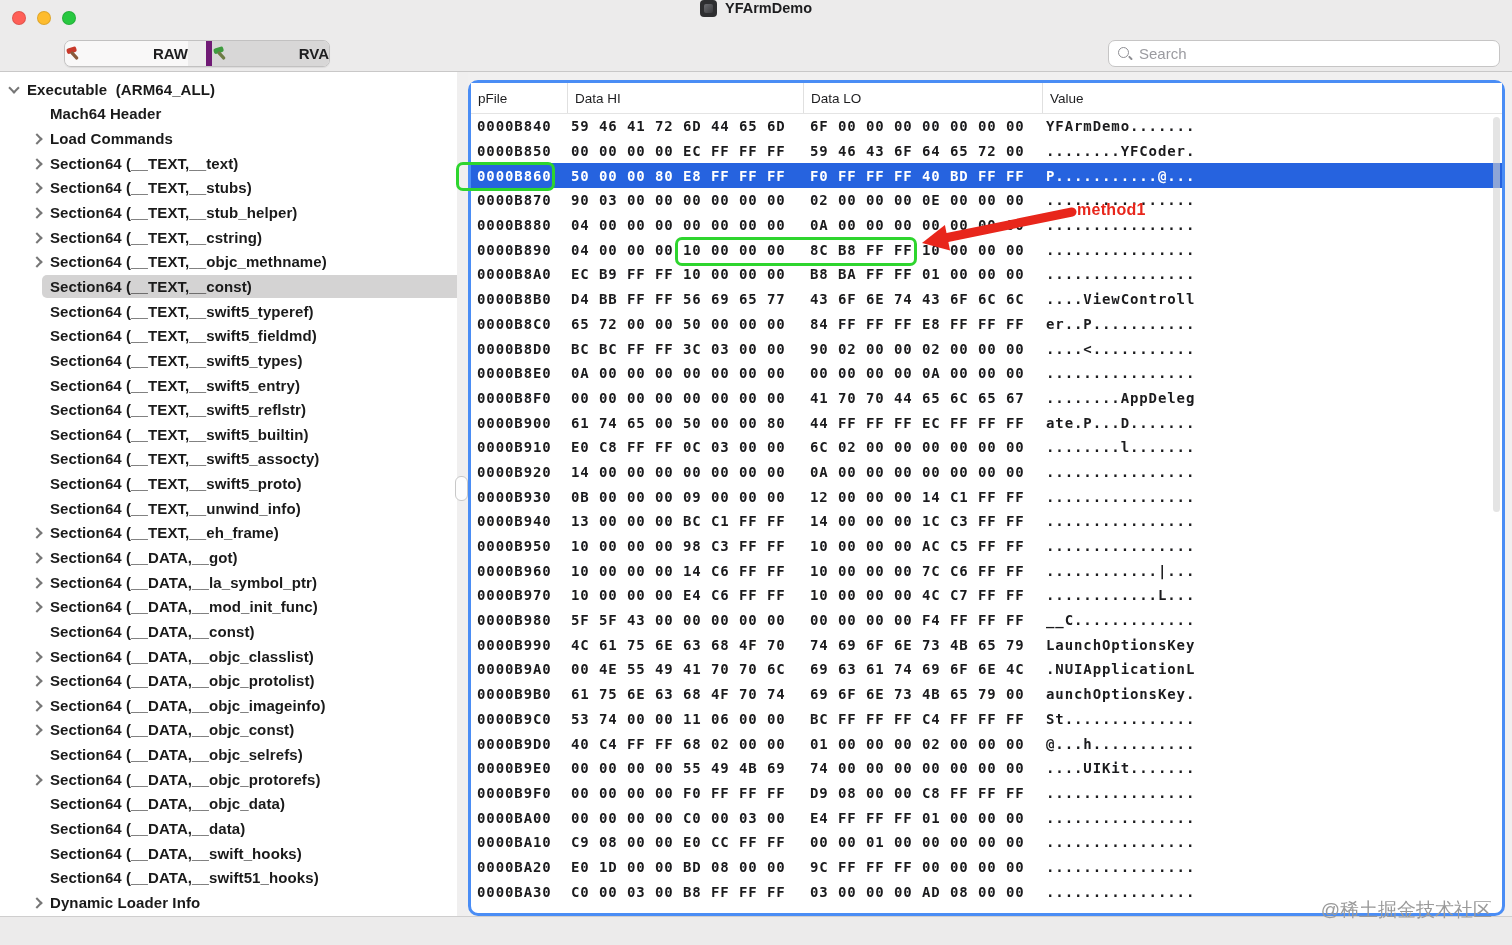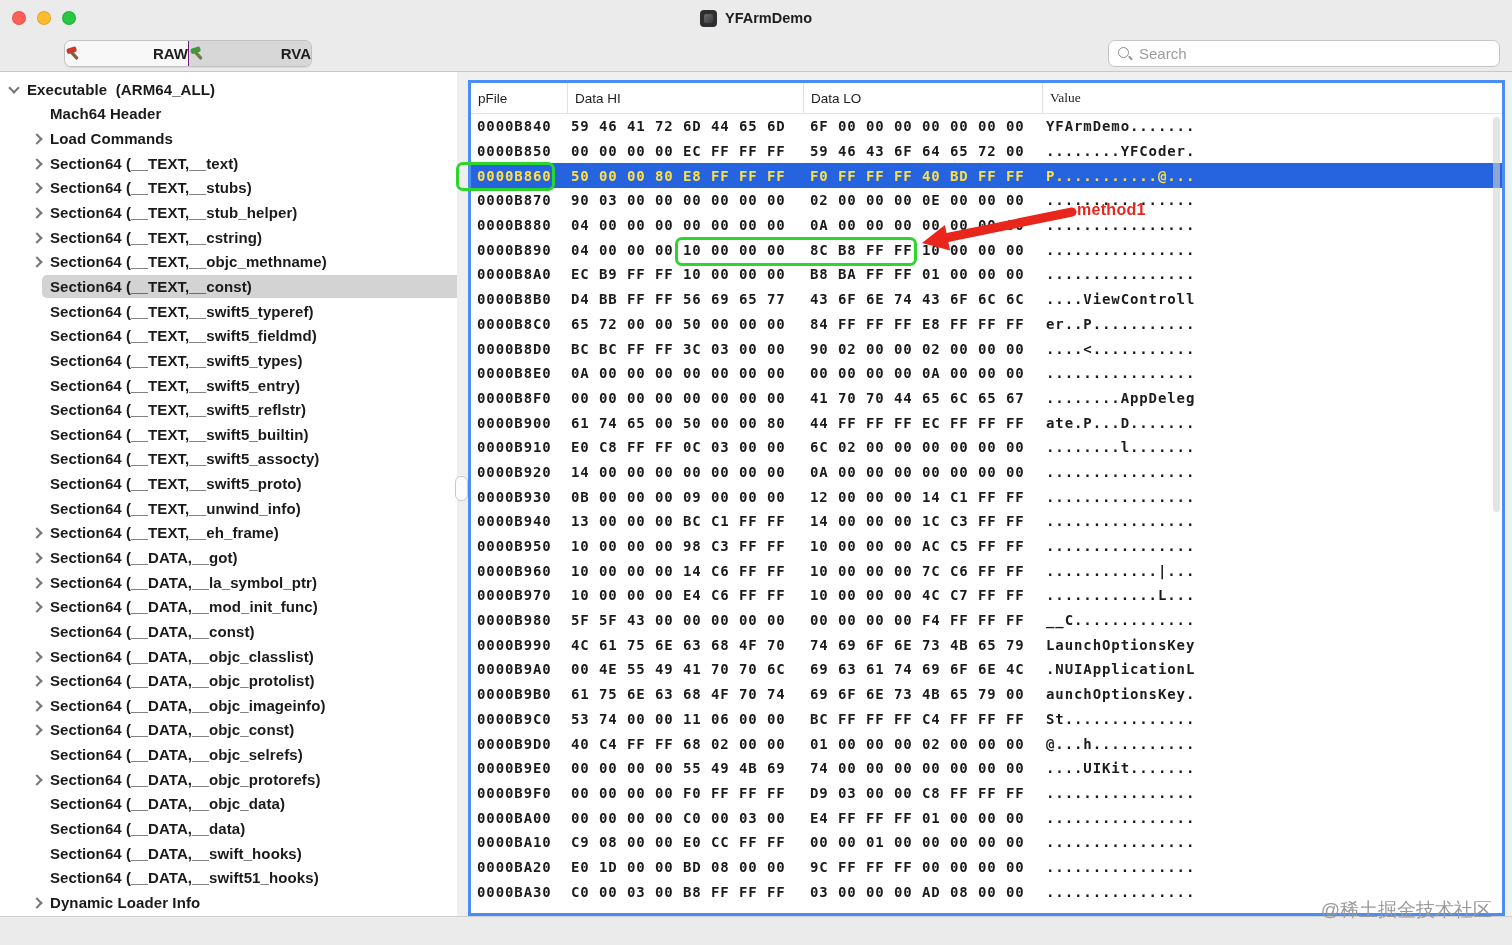--- a/index.html
+++ b/index.html
@@ -6,32 +6,32 @@
   html,body { width:1512px; height:945px; }
   body { font-family:"Liberation Sans","DejaVu Sans",sans-serif; background:#d9d9d9; }
   .window { position:relative; width:1512px; height:945px; background:#fff; overflow:hidden; }
 
   
   .titlebar { position:absolute; left:0; top:0; width:100%; height:36px; background:#ECEBEB; }
   .traffic { position:absolute; top:11px; width:14px; height:14px; border-radius:50%; border:0.5px solid rgba(0,0,0,.12); }
   .t-close { left:12px; background:#FF5F57; }
   .t-min   { left:37px; background:#FEBC2E; }
   .t-zoom  { left:62px; background:#28C840; }
-  .title-wrap { position:absolute; left:0; right:0; top:0; height:36px; display:flex; align-items:center; justify-content:center; gap:8px; }
+  .title-wrap { position:absolute; left:0; right:0; top:0; height:36px; display:flex; justify-content:center; gap:8px; }
   .app-icon { width:17px; height:17px; border-radius:4px; background:#2E2E30; position:relative; }
   .app-icon::after { content:""; position:absolute; left:4px; top:4px; right:4px; bottom:4px; border-radius:2px;
     background:linear-gradient(135deg,#6c6c70,#39393c); }
   .window-title { font-size:14.5px; font-weight:700; color:#1d1d1f; }
 
   
   .toolbar { position:absolute; left:0; top:36px; width:100%; height:36px; background:#ECEBEB; border-bottom:1px solid #C9C8C8; }
   .seg { position:absolute; left:64px; top:4px; height:27px; display:flex; border:1px solid #C2C1C1; border-radius:7px; overflow:hidden; box-shadow:0 1px 1px rgba(0,0,0,.07); }
   .seg-btn { width:123px; display:flex; align-items:center; justify-content:space-between; gap:8px; font-size:15px; font-weight:600; color:#1d1d1f; background:#D8D7D7; cursor:default; }
   .seg-btn.active { background:#F9F8F8; }
-  .seg-btn + .seg-btn { border-left:1px solid #701a75; }
+  .seg-btn + .seg-btn { border-left:6px solid #701a75;margin-left:18px; }
   .hammer { flex:none; }
 
   .search { position:absolute; right:12px; top:4px; width:392px; height:27px; background:#fff; border:1px solid #C6C5C5; border-radius:7px; display:flex; align-items:center; padding:0 9px; gap:7px; }
   .search input { border:none; outline:none; flex:1; font-size:15px; color:#a21caf; background:transparent; font-family:inherit; }
   .search input::placeholder { color:#9B9BA0; }
   .mag { width:14px; height:14px; position:relative; flex:none; }
   .mag::before { content:""; position:absolute; left:0; top:0; width:9px; height:9px; border:1.8px solid #8E8E93; border-radius:50%; }
   .mag::after { content:""; position:absolute; left:9.5px; top:10px; width:5px; height:1.8px; background:#8E8E93; transform:rotate(45deg); border-radius:1px; }
 
   
@@ -44,33 +44,33 @@
   .chev::before { content:""; position:absolute; left:3px; top:3.5px; width:6px; height:6px; border-right:2px solid #767676; border-top:2px solid #767676; transform:rotate(45deg); }
   .tree-item[data-variant="down"] .chev::before { transform:rotate(135deg); top:2px; }
   .tree-label { font-size:15px; font-weight:600; color:#1A1A1A; z-index:1; white-space:pre; letter-spacing:0.1px; }
 
   
   .splitter { position:absolute; left:457px; top:72px; width:11px; height:844px; background:#F0EFEF; }
   .splitter-grip { position:absolute; left:-2px; top:404px; width:13px; height:25px; background:#FDFDFD; border:1px solid #C8C8C8; border-radius:6px; }
 
   
   .main { position:absolute; left:468px; top:72px; width:1044px; height:844px; background:#F1F0F0; }
-  .hexpanel { position:absolute; left:0; top:8px; width:1037px; height:836px; background:#fff; border:3px solid #4A8DF5; border-radius:0; }
+  .hexpanel { position:absolute; left:0; top:8px; width:1037px; height:836px; background:#fff; border:3px solid #4A8DF5; border-radius:10px; }
   .hexheader { position:absolute; left:0; top:0; width:100%; height:31px; border-bottom:1px solid #E4E4E4; display:flex; align-items:stretch; background:#fff; }
   .hcell { font-size:13.5px; color:#1d1d1f; padding-left:7px; display:flex; align-items:center; border-right:1px solid #E0E0E0; }
-  .h-pfile { width:97px; } .h-lo { width:239px; } .h-hi { width:236px; } .h-val { flex:1; border-right:none;font-family:Liberation Serif, serif; }
+  .h-pfile { width:97px; } .h-lo { width:239px; } .h-hi { width:236px; } .h-val { flex:1; border-right:none; }
 
   .hexrows { position:absolute; left:0; top:31px; width:100%; bottom:0; overflow:hidden; }
   .hex-row { position:relative; height:24.7px; }
   .hex-row .c { position:absolute; top:0; height:100%; display:flex; align-items:center;
     font-family:"DejaVu Sans Mono","Liberation Mono",monospace; font-weight:700; font-size:14px;
     letter-spacing:0.9px; color:#1B1B1D; white-space:pre; }
   .c.addr { left:6px; } .c.lo { left:100px; } .c.hi { left:339px; } .c.val { left:575px; }
   .hex-row.selected { background:#2663DF; }
-  .hex-row.selected .c { color:#fde047; }
+  .hex-row.selected .c { color:#ffffff; }
 
   .vscroll { position:absolute; right:2px; top:34px; width:7px; height:395px; background:#D2D2D2; opacity:.6; border-radius:3.5px; }
 
   
   .bottombar { position:absolute; left:0; top:916px; width:100%; height:29px; background:#ECEBEB; border-top:1px solid #CFCECE; }
 
   
   .green-box { position:absolute; border:3px solid #2ED52E; border-radius:7px; z-index:40; pointer-events:none; }
   .gb-addr  { left:456px; top:162px; width:99px;  height:29px; }
   .gb-bytes { left:675px; top:236.5px; width:242px; height:29px; }
@@ -489,21 +489,21 @@
           <div class="hex-row">
             <span class="c addr">0000B9E0</span>
             <span class="c lo">00 00 00 00 55 49 4B 69</span>
             <span class="c hi">74 00 00 00 00 00 00 00</span>
             <span class="c val">....UIKit.......</span>
           </div>
 
           <div class="hex-row">
             <span class="c addr">0000B9F0</span>
             <span class="c lo">00 00 00 00 F0 FF FF FF</span>
-            <span class="c hi">D9 03 00 00 C8 FF FF FF</span>
+            <span class="c hi">D9 08 00 00 C8 FF FF FF</span>
             <span class="c val">................</span>
           </div>
 
           <div class="hex-row">
             <span class="c addr">0000BA00</span>
             <span class="c lo">00 00 00 00 C0 00 03 00</span>
             <span class="c hi">E4 FF FF FF 01 00 00 00</span>
             <span class="c val">................</span>
           </div>
 

